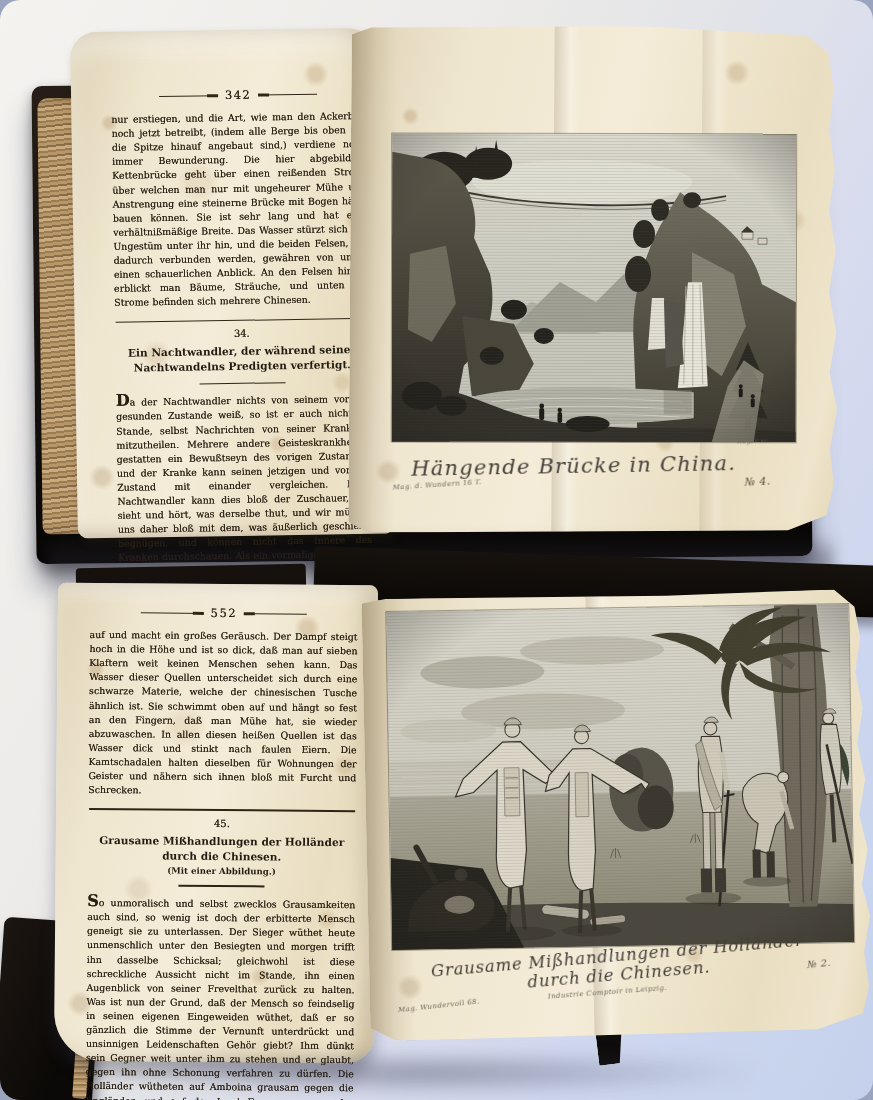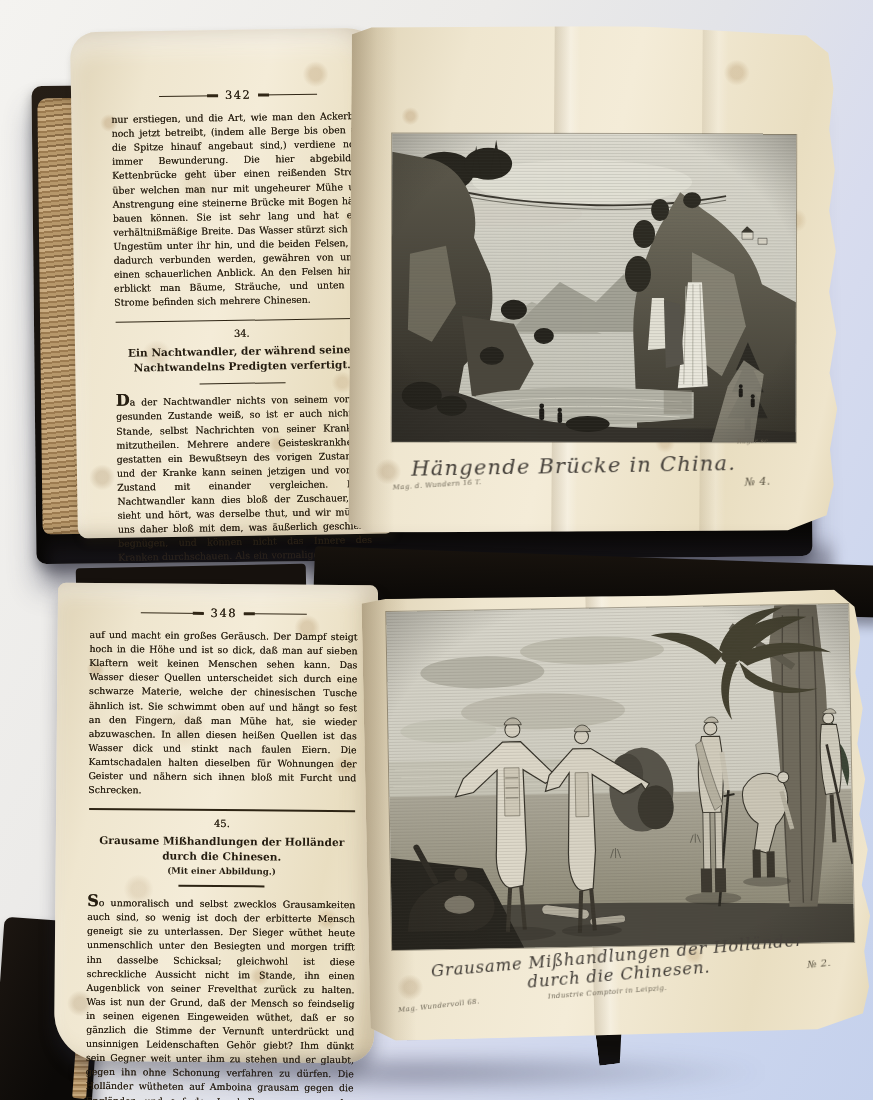--- a/index.html
+++ b/index.html
@@ -1,19 +1,20 @@
 <!DOCTYPE html>
 <html><head>
 <meta charset="utf-8">
 <style>
   html,body{margin:0;padding:0;}
   body{font-family:"DejaVu Serif", serif; background:#9aa4bf;}
   .stage{
     position:relative; width:873px; height:1100px; overflow:hidden; margin:0 auto;
     background:linear-gradient(118deg,#f4f3f0 0%, #ecebe9 34%, #e3e4e8 50%, #d8dcee 66%, #ccd6ee 84%, #c5d1ec 100%);
+    border-radius:20px;
   }
   
   .paper{
     background:linear-gradient(103deg,#dfd3b6 0%, #efe6cf 20%, #f4ecd8 48%, #e9dec1 78%, #efe5cc 92%, #e2d5b4 100%);
   }
   .foxing{position:absolute; inset:0; pointer-events:none;
     background-image:
       radial-gradient(circle at 12% 18%, rgba(146,101,47,.22) 0 4px, transparent 9px),
       radial-gradient(circle at 78% 9%,  rgba(140,96,40,.20) 0 6px, transparent 13px),
       radial-gradient(circle at 90% 38%, rgba(150,104,46,.16) 0 5px, transparent 12px),
@@ -267,21 +268,21 @@
     <div class="cover-bottom-strip"></div>
     <div class="cover-bottom-strip2"></div>
     <div class="cover-bottom-left"></div>
     <div class="cover-nub-right"></div>
 
     <article class="page-bottom-text paper">
       <div class="foxing"></div>
       <div class="content">
         <div class="folio-row">
           <span class="folio-rule l"></span>
-          <span class="folio-num">348</span>
+          <span class="folio-num">552</span>
           <span class="folio-rule r"></span>
         </div>
         <p class="fraktur" style="margin:0;">auf und macht ein großes Geräusch. Der Dampf steigt hoch in die Höhe und ist so dick, daß man auf sieben Klaftern weit keinen Menschen sehen kann. Das Wasser dieser Quellen unterscheidet sich durch eine schwarze Materie, welche der chinesischen Tusche ähnlich ist. Sie schwimmt oben auf und hängt so fest an den Fingern, daß man Mühe hat, sie wieder abzuwaschen. In allen diesen heißen Quellen ist das Wasser dick und stinkt nach faulen Eiern. Die Kamtschadalen halten dieselben für Wohnungen der Geister und nähern sich ihnen bloß mit Furcht und Schrecken.</p>
         <div class="hr-full"></div>
         <div class="sec-num">45.</div>
         <h2 class="sec-title">Grausame Mißhandlungen der Holländer durch die Chinesen.</h2>
         <div class="sec-sub">(Mit einer Abbildung.)</div>
         <div class="hr-short"></div>
         <p class="fraktur lead" style="margin:0;">So unmoralisch und selbst zwecklos Grausamkeiten auch sind, so wenig ist doch der erbitterte Mensch geneigt sie zu unterlassen. Der Sieger wüthet heute unmenschlich unter den Besiegten und morgen trifft ihn dasselbe Schicksal; gleichwohl ist diese schreckliche Aussicht nicht im Stande, ihn einen Augenblick von seiner Frevelthat zurück zu halten. Was ist nun der Grund, daß der Mensch so feindselig in seinen eigenen Eingeweiden wüthet, daß er so gänzlich die Stimme der Vernunft unterdrückt und unsinnigen Leidenschaften Gehör giebt? Ihm dünkt sein Gegner weit unter ihm zu stehen und er glaubt, gegen ihn ohne Schonung verfahren zu dürfen. Die Holländer wütheten auf Amboina grausam gegen die Engländer, und auf der Insel Formosa, wovon der nördliche</p>
       </div>

